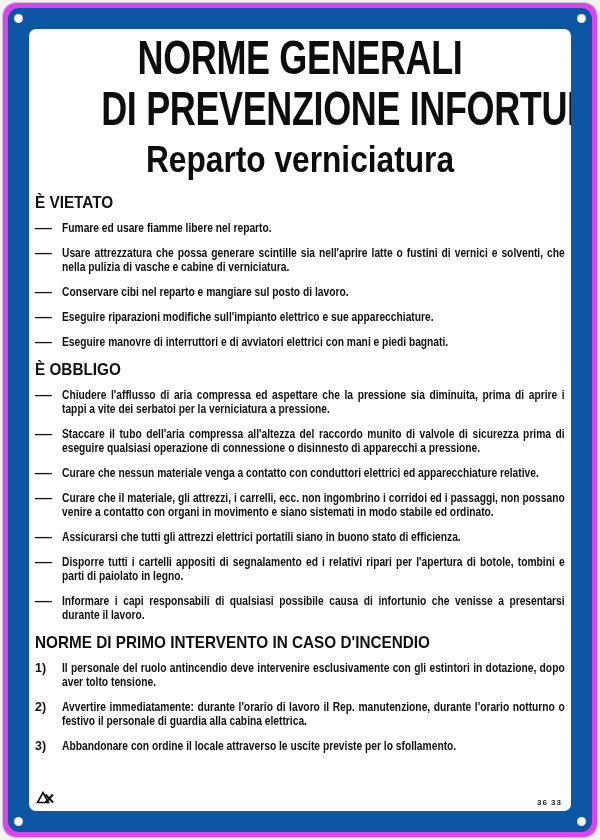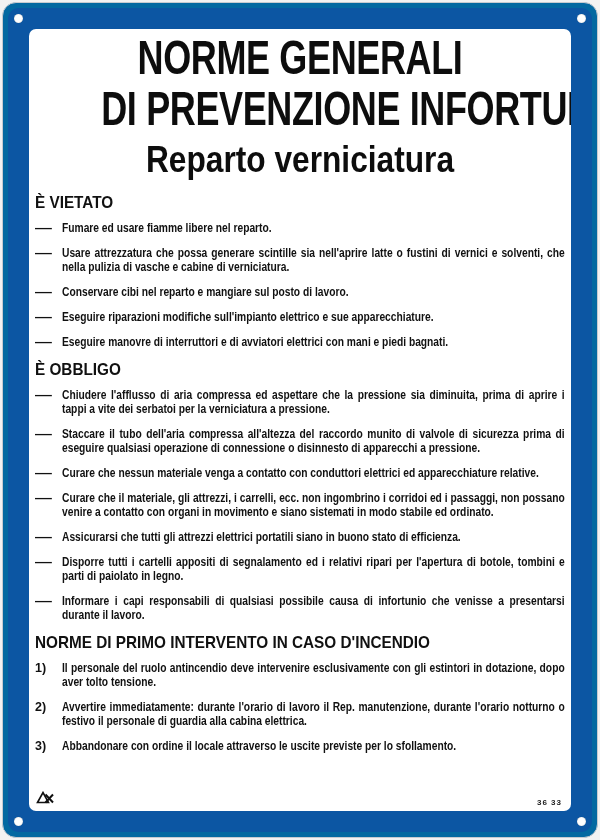--- a/index.html
+++ b/index.html
@@ -5,21 +5,21 @@
   * { margin: 0; padding: 0; box-sizing: border-box; }
   html, body { width: 600px; height: 840px; overflow: hidden; }
   body {
     background: #f3f3f2;
     font-family: "Liberation Sans", "DejaVu Sans", sans-serif;
     position: relative;
   }
   
   .plate {
     position: absolute; inset: 2px;
-    background: #0369a1;
+    background: #d946ef;
     border: 1px solid #c7cbd0;
     border-radius: 14px;
   }
   
   .frame {
     position: absolute; inset: 5px;
     background: #0c56a3;
     border-radius: 11px;
   }
   .screw {

